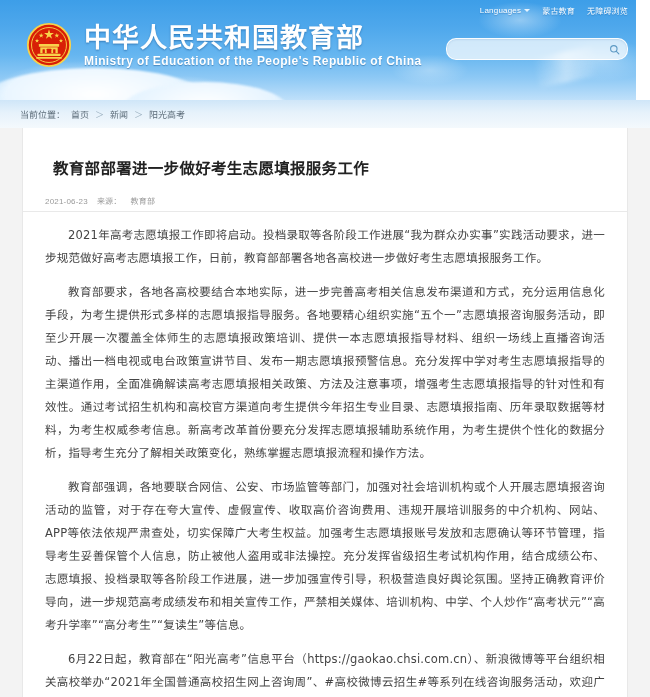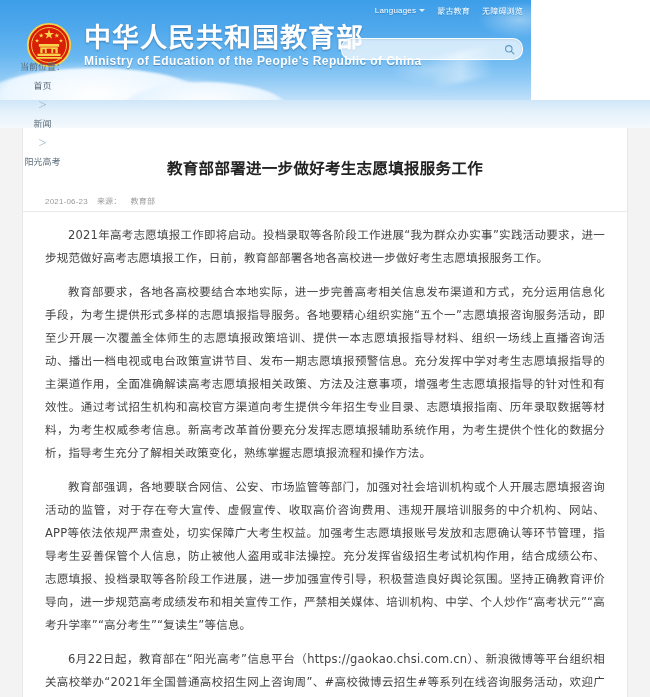--- a/index.html
+++ b/index.html
@@ -12,21 +12,21 @@
     height: 697px;
     overflow: hidden;
     font-family: "Liberation Sans", "DejaVu Sans", sans-serif;
     background: #ffffff;
     color: #333;
   }
 
   
   .banner {
     position: relative;
-    width: 531px;
+    width: 636px;
     height: 100px;
     background:
       radial-gradient(ellipse 130px 50px at 80px 96px, rgba(255,255,255,0.95) 0%, rgba(255,255,255,0.0) 70%),
       radial-gradient(ellipse 90px 34px at 180px 100px, rgba(255,255,255,0.75) 0%, rgba(255,255,255,0.0) 72%),
       radial-gradient(ellipse 60px 26px at 520px 20px, rgba(255,255,255,0.40) 0%, rgba(255,255,255,0.0) 70%),
       radial-gradient(ellipse 70px 30px at 600px 60px, rgba(255,255,255,0.35) 0%, rgba(255,255,255,0.0) 72%),
       radial-gradient(ellipse 55px 22px at 430px 70px, rgba(255,255,255,0.30) 0%, rgba(255,255,255,0.0) 70%),
       linear-gradient(180deg, #3d9ee8 0%, #4fa8ec 28%, #66b6f0 55%, #8ec9f5 78%, #bfe0fa 100%);
     overflow: hidden;
   }
@@ -168,21 +168,20 @@
     align-items: center;
   }
   .breadcrumb {
     padding-left: 20px;
     font-size: 9px;
     color: #5b6b78;
     display: flex;
     align-items: center;
     gap: 6px;
     white-space: nowrap;
-    flex-direction: column;
   }
   .crumb-link { color: #5b6b78; text-decoration: none; cursor: pointer; }
   .crumb-sep { color: #9bb0bf; font-size: 9px; }
   .crumb-current { color: #5b6b78; }
 
   
   .page-body {
     width: 650px;
     background: #f3f3f3;
     min-height: 569px;
@@ -192,21 +191,20 @@
   .article-card {
     margin: 0 22px;
     background: #ffffff;
     border: 1px solid #e8e8e8;
     border-top: 0;
     min-height: 569px;
     box-sizing: border-box;
     padding: 26px 0 0 0;
   }
   .article-title {
-    text-align: center;
     font-family: "DejaVu Sans", "Liberation Sans", sans-serif;
     font-size: 15.5px;
     font-weight: 700;
     color: #222;
     line-height: 1.5;
     margin: 4px 30px 14px 30px;
     letter-spacing: 0.3px;
   }
   .article-meta {
     margin: 0 0 4px 0;

